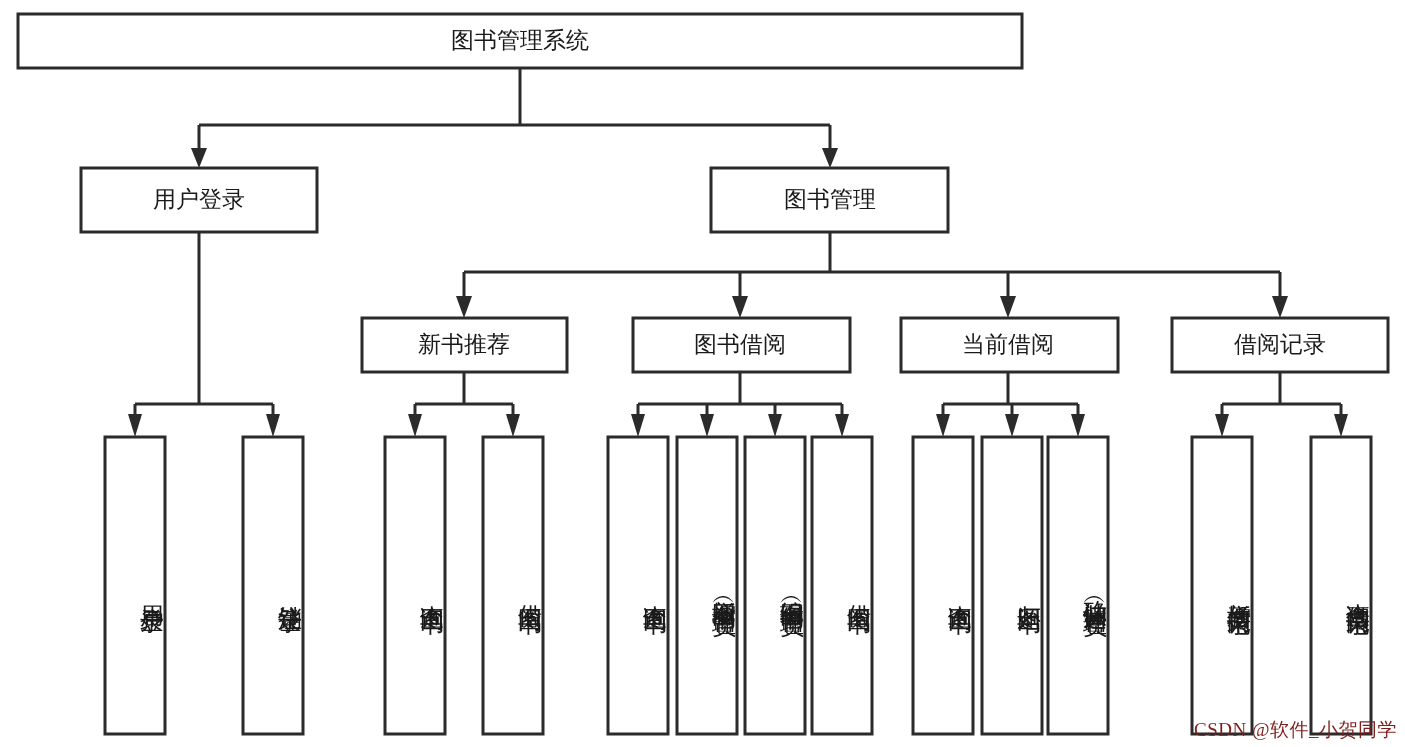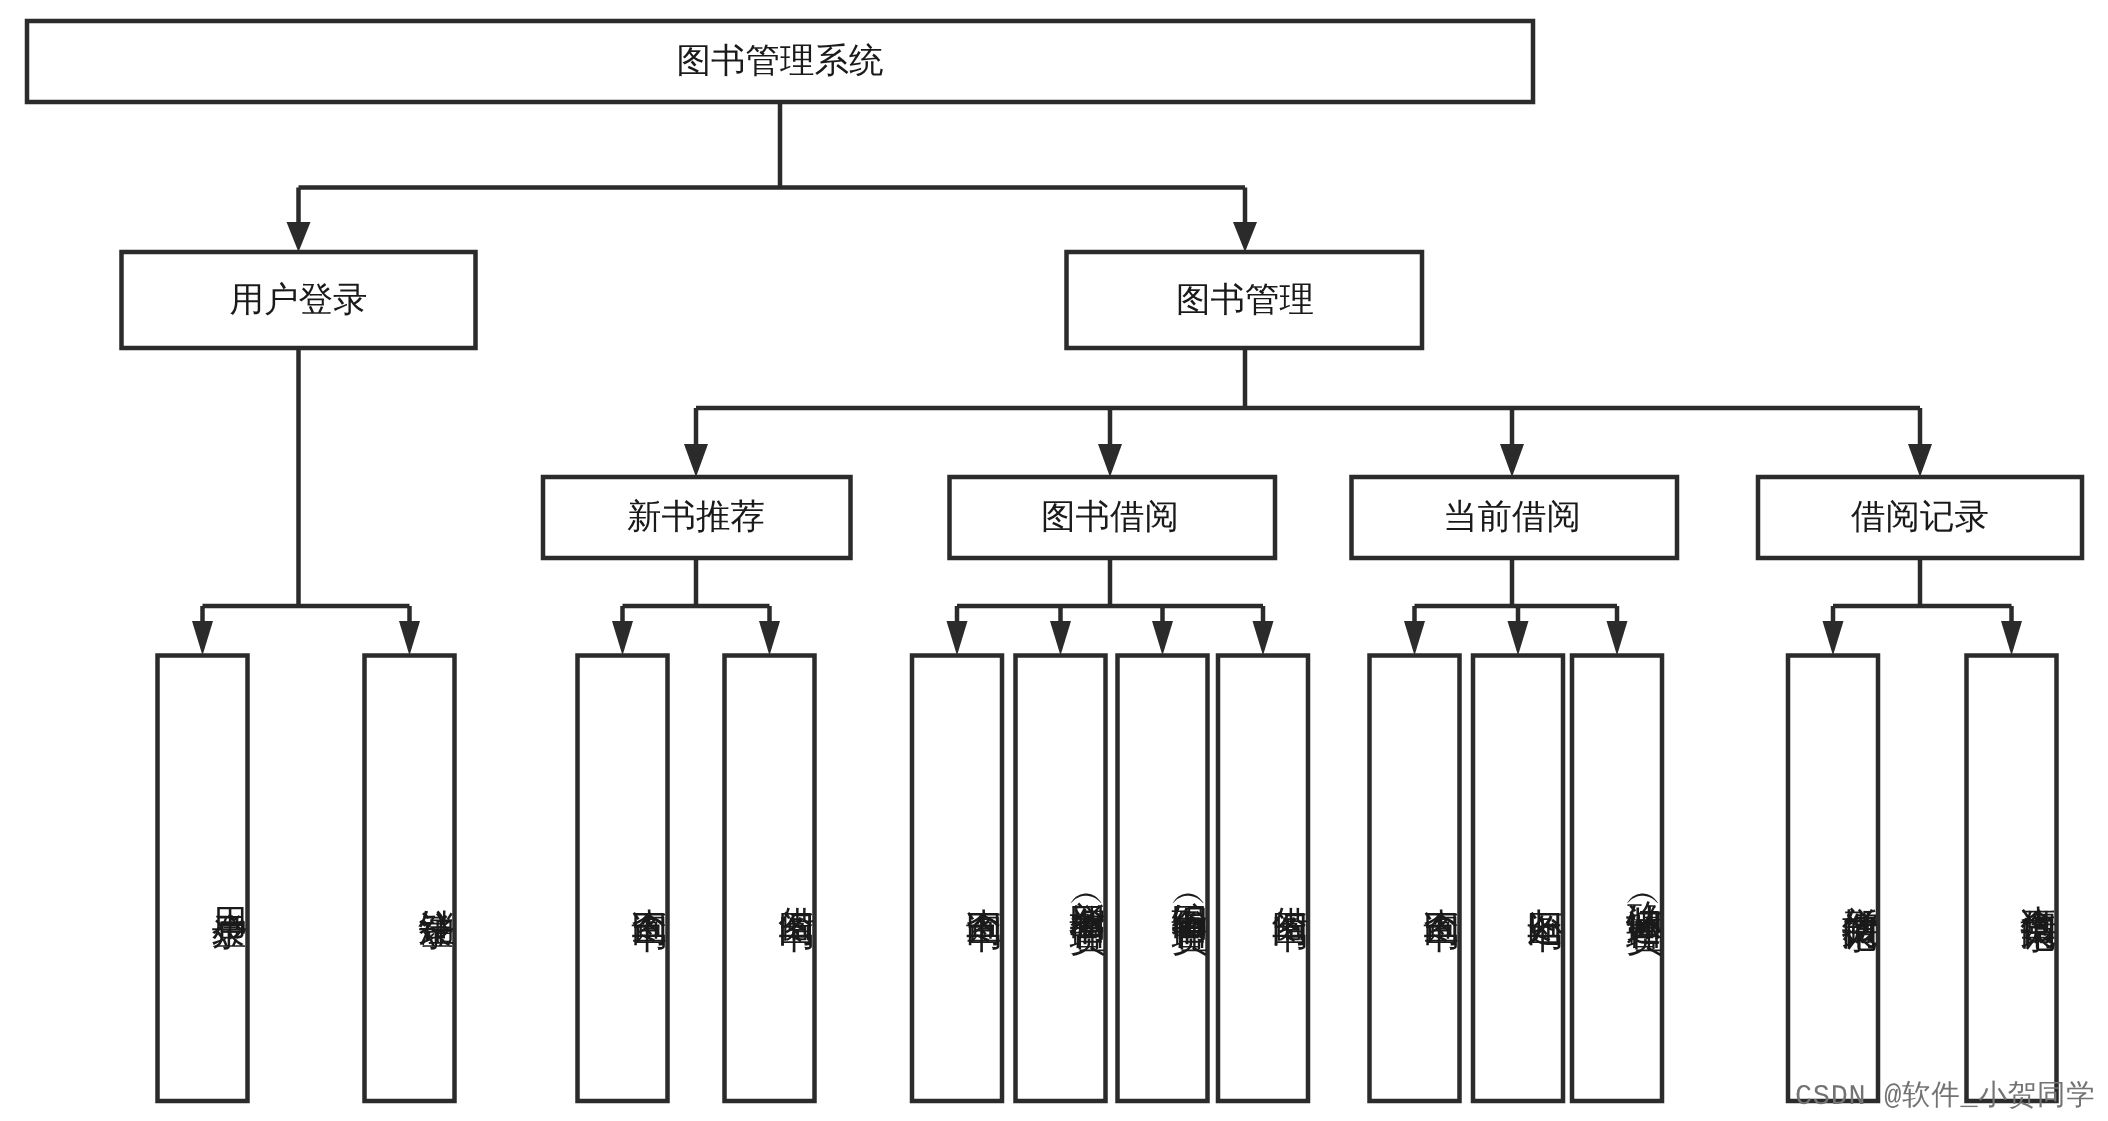--- a/index.html
+++ b/index.html
@@ -57,23 +57,23 @@
     letter-spacing: 2px;
     color: #1a1a1a;
     text-align: center;
     white-space: nowrap;
     pointer-events: none;
   }
   .watermark {
     position: absolute;
     right: 8px;
     bottom: 4px;
-    font-family: Liberation Mono, monospace;
+    font-family: Liberation Serif, serif;
     font-size: 19px;
-    color: #737373;
+    color: #7f1d1d;
     letter-spacing: 0.5px;
     white-space: nowrap;
   }
 </style>
 </head>
 <body>
 
 <div id="diagram-root">
 
   <svg class="flow" viewBox="0 0 1405 747" xmlns="http://www.w3.org/2000/svg">

